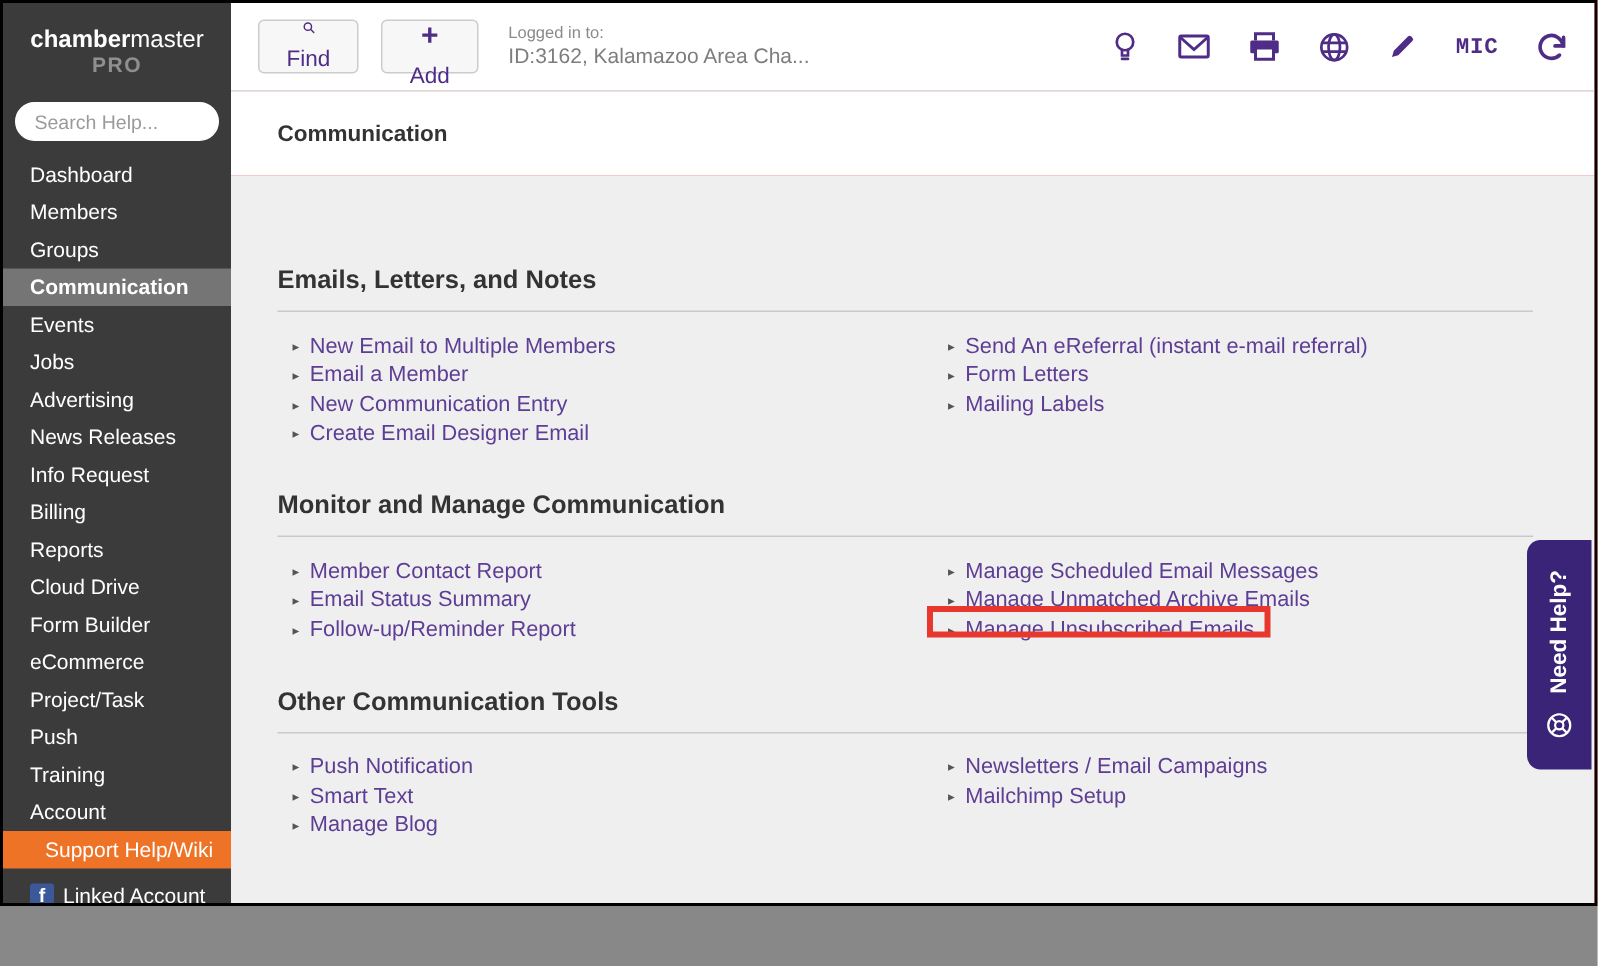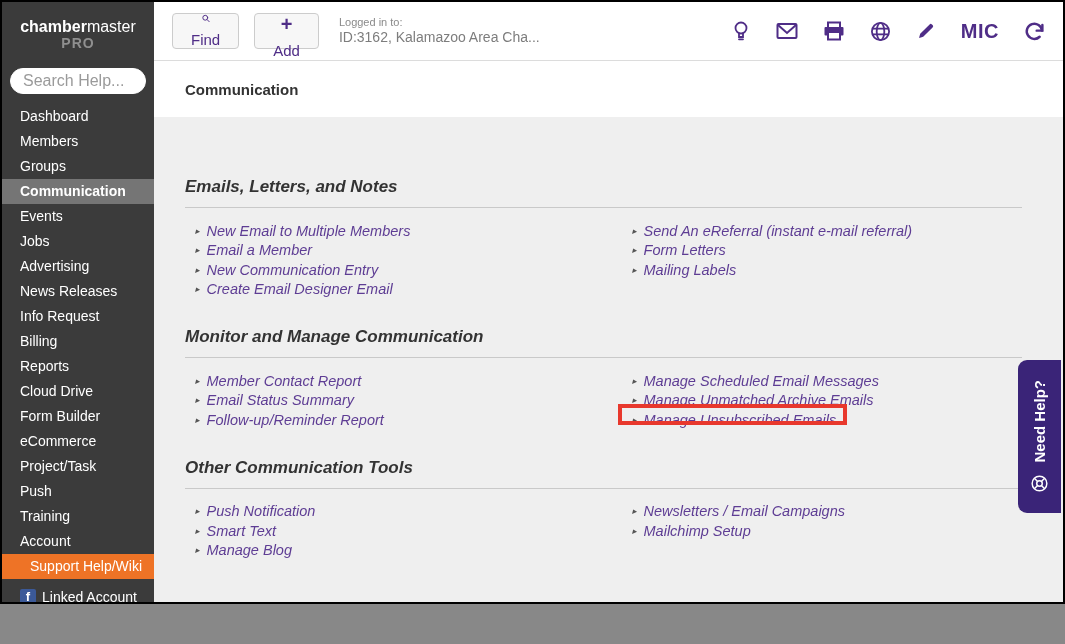--- a/index.html
+++ b/index.html
@@ -10,21 +10,21 @@
 
   
   .sidebar { position:absolute; left:0; top:0; bottom:0; width:152px;
              background:#3b3b3b; color:#fff; z-index:2; }
   .brand { text-align:center; padding-top:16px; line-height:17px; }
   .brand .b1 { font-weight:bold; font-size:16px; color:#fff; }
   .brand .b2 { font-weight:normal; font-size:16px; color:#fff; }
   .brand .b3 { display:block; font-weight:bold; font-size:14px; color:#8f8f8f; letter-spacing:1px; }
   .search-wrap { margin:16px 8px 10px 8px; }
   .search-wrap input { width:100%; height:26px; border-radius:13px; border:1px solid #fff;
-      background:#fff; padding:0 12px; font-size:16px; color:#444; outline:none;
+      background:#fff; padding:0 12px; font-size:13px; color:#444; outline:none;
       font-family:"Liberation Sans", sans-serif; }
   .search-wrap input::placeholder { color:#9a9a9a; }
   .nav { list-style:none; margin-top:4px; }
   .nav li { height:25px; line-height:25px; padding-left:18px; font-size:14px;
             color:#fff; cursor:pointer; white-space:nowrap; }
   .nav li.active { background:#757575; font-weight:bold; }
   .nav li.support { background:#ee7326;padding-left:28px; }
   .linked { display:flex; align-items:center; gap:6px; padding-left:18px; margin-top:5px;
             height:25px; font-size:14px; cursor:pointer; }
   .fb { width:16px; height:16px; background:#3b5998; color:#fff; border-radius:2px;
@@ -38,28 +38,28 @@
             border:1px solid #ccc; border-radius:4px; height:36px; padding:0 18px;
             color:#4f2d87; font-size:15px; cursor:pointer; font-family:"Liberation Sans", sans-serif;flex-direction:column; }
   .tb-btn + .tb-btn { margin-left:15px; }
   .tb-btn .plus { font-size:20px; font-weight:bold; line-height:1; }
   .loggedin { margin-left:20px; color:#8a8a8a; }
   .loggedin .l1 { font-size:11px; line-height:13px; }
   .loggedin .l2 { font-size:14px; line-height:17px; color:#7d7d7d; }
   .tb-icons { margin-left:auto; margin-right:18px; display:flex; align-items:center; gap:25px;
               color:#4f2d87; }
   .tb-icons .ic { cursor:pointer; display:flex; align-items:center; }
-  .mic { font-size:20px; font-weight:bold; letter-spacing:0.5px; cursor:pointer; }
+  .mic { font-size:15px; font-weight:bold; letter-spacing:0.5px; cursor:pointer;font-family:Liberation Mono, monospace; }
 
   
   .titleband { height:56px; background:#fff; display:flex; align-items:center;
                padding-left:31px; flex:none; }
   .page-title { font-size:15px; font-weight:bold; color:#333; }
   .content { flex:1; background:#efefef; padding:0 45px 0 31px; overflow:hidden; }
-  .section { width:837px;font-style:italic; }
+  .section { width:837px; }
   .section:first-child { margin-top:60px; }
   .section + .section { margin-top:28px; }
   .section h2 { font-size:17px; font-weight:bold; color:#333; }
   .section hr { border:none; border-top:1px solid #c9c9c9; margin:10px 0 13px 0; }
   .cols { display:flex; }
   .col-l { width:437px; flex:none; }
   .col-r { flex:1; }
   .link-row { position:relative; height:19.5px; display:flex; align-items:center;
               padding-left:10px; }
   .arrow { color:#555; font-size:9px; margin-right:7px; flex:none; }

